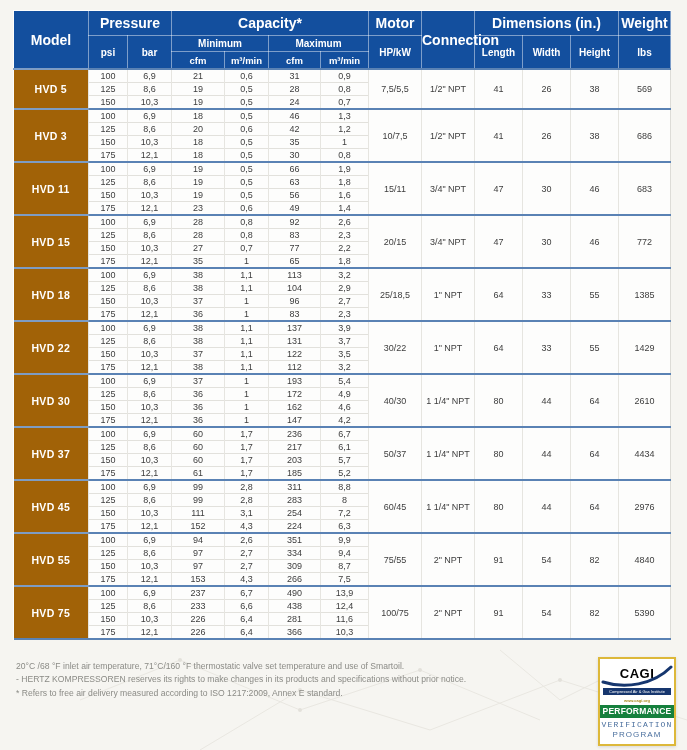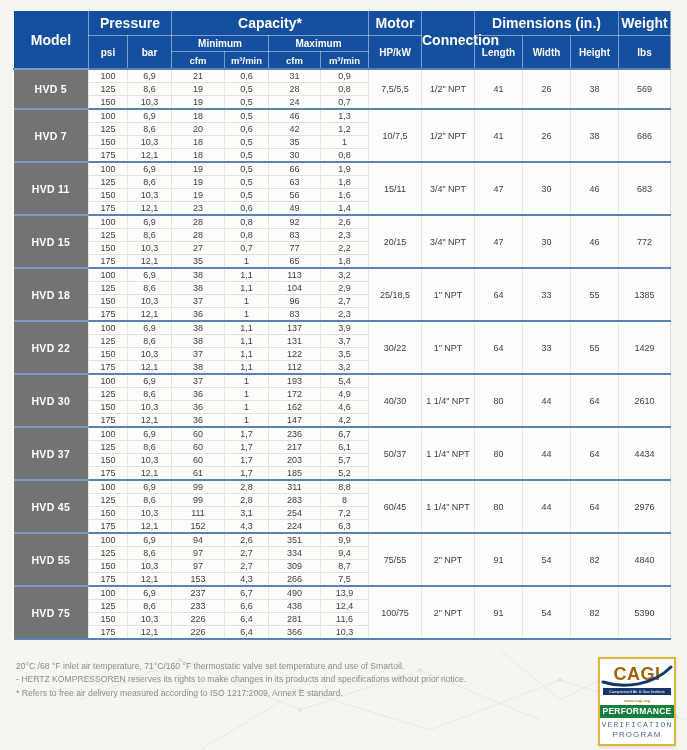--- a/index.html
+++ b/index.html
@@ -25,21 +25,21 @@
   thead tr.h1 th{height:24px;font-size:14px;}
   thead tr.h2 th{height:15px;font-size:10px;}
   thead tr.h3 th{height:16px;font-size:9.5px;}
   tbody td{
     font-size:9px;color:#3d3d3d;text-align:center;vertical-align:middle;
     height:12px;line-height:12px;padding:0;
     background:#fdfdfc;
     border-top:1px solid #e2e1dc;border-left:1px solid #e6e5e0;
   }
   tbody td.model{
-    background:#737373;color:#ffffff;font-weight:bold;font-size:10.5px;
+    background:#a16207;color:#ffffff;font-weight:bold;font-size:10.5px;
     border-top:1px solid rgba(255,255,255,0.35);border-left:none;
     letter-spacing:0.3px;
   }
   tbody td.merged{font-size:9px;}
   tbody tr.group-start td{border-top:2px solid #5a82b4;}
   tbody tr.group-start td.model{border-top:2px solid #7d9cc4;}
 
   .notes{
     position:absolute;left:16px;top:660px;width:566px;z-index:2;
     font-size:8.6px;color:#8b8b86;line-height:1.55;
@@ -47,21 +47,21 @@
   .notes div{white-space:nowrap;}
 
   .cagi-badge{
     position:absolute;left:598px;top:657px;width:78px;height:89px;z-index:3;
     background:#ffffff;border:2px solid #ddb83a;box-sizing:border-box;
     display:flex;flex-direction:column;align-items:center;
     box-shadow:0 1px 3px rgba(0,0,0,0.12);
   }
   .cagi-logo{position:relative;width:72px;height:26px;margin-top:3px;text-align:center;}
   .cagi-title{
-    font-size:18px;font-weight:900;color:#a16207;letter-spacing:0.5px;
+    font-size:13px;font-weight:900;color:#000000;letter-spacing:0.5px;
     line-height:24px;position:relative;z-index:1;
   }
   .cagi-swoosh{position:absolute;left:0;top:0;width:72px;height:26px;z-index:2;}
   .cagi-substrip{
     width:68px;height:7px;background:#16366e;color:#ffffff;
     font-size:4px;line-height:7px;text-align:center;white-space:nowrap;overflow:hidden;
   }
   .cagi-url{font-size:4px;color:#a98c1d;font-weight:bold;margin:3px 0 2px 0;}
   .cagi-perf{
     width:74px;height:13px;background:#15803d;color:#ffffff;
@@ -159,21 +159,21 @@
         </tr>
         <tr>
           <td>150</td>
           <td>10,3</td>
           <td>19</td>
           <td>0,5</td>
           <td>24</td>
           <td>0,7</td>
         </tr>
         <tr class="group-start">
-          <td class="model" rowspan="4">HVD 7</td>
+          <td class="model" rowspan="4">HVD 3</td>
           <td>100</td>
           <td>6,9</td>
           <td>18</td>
           <td>0,5</td>
           <td>46</td>
           <td>1,3</td>
           <td class="merged" rowspan="4">10/7,5</td>
           <td class="merged" rowspan="4">1/2" NPT</td>
           <td class="merged" rowspan="4">41</td>
           <td class="merged" rowspan="4">26</td>

